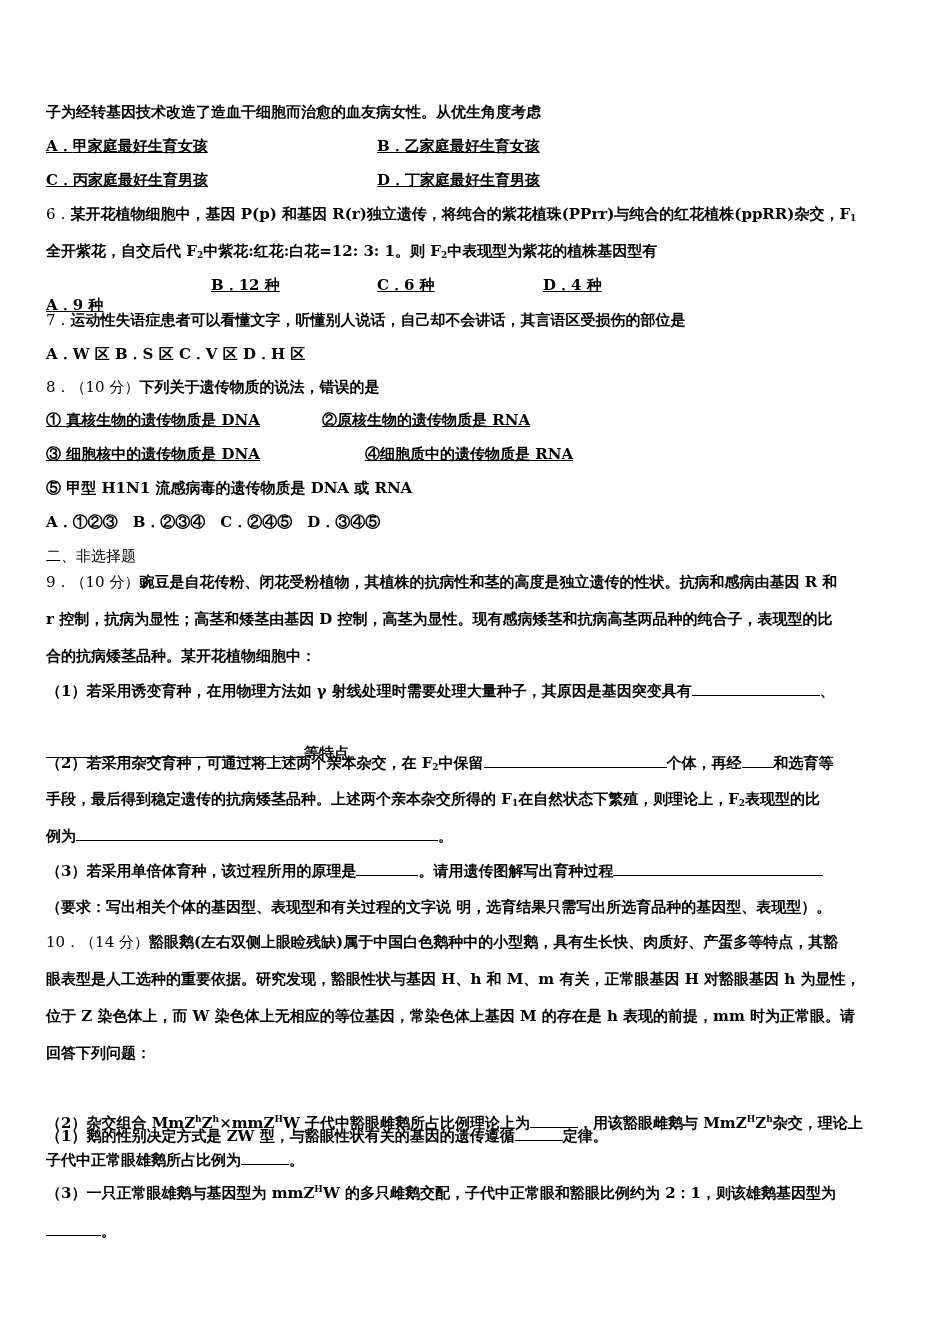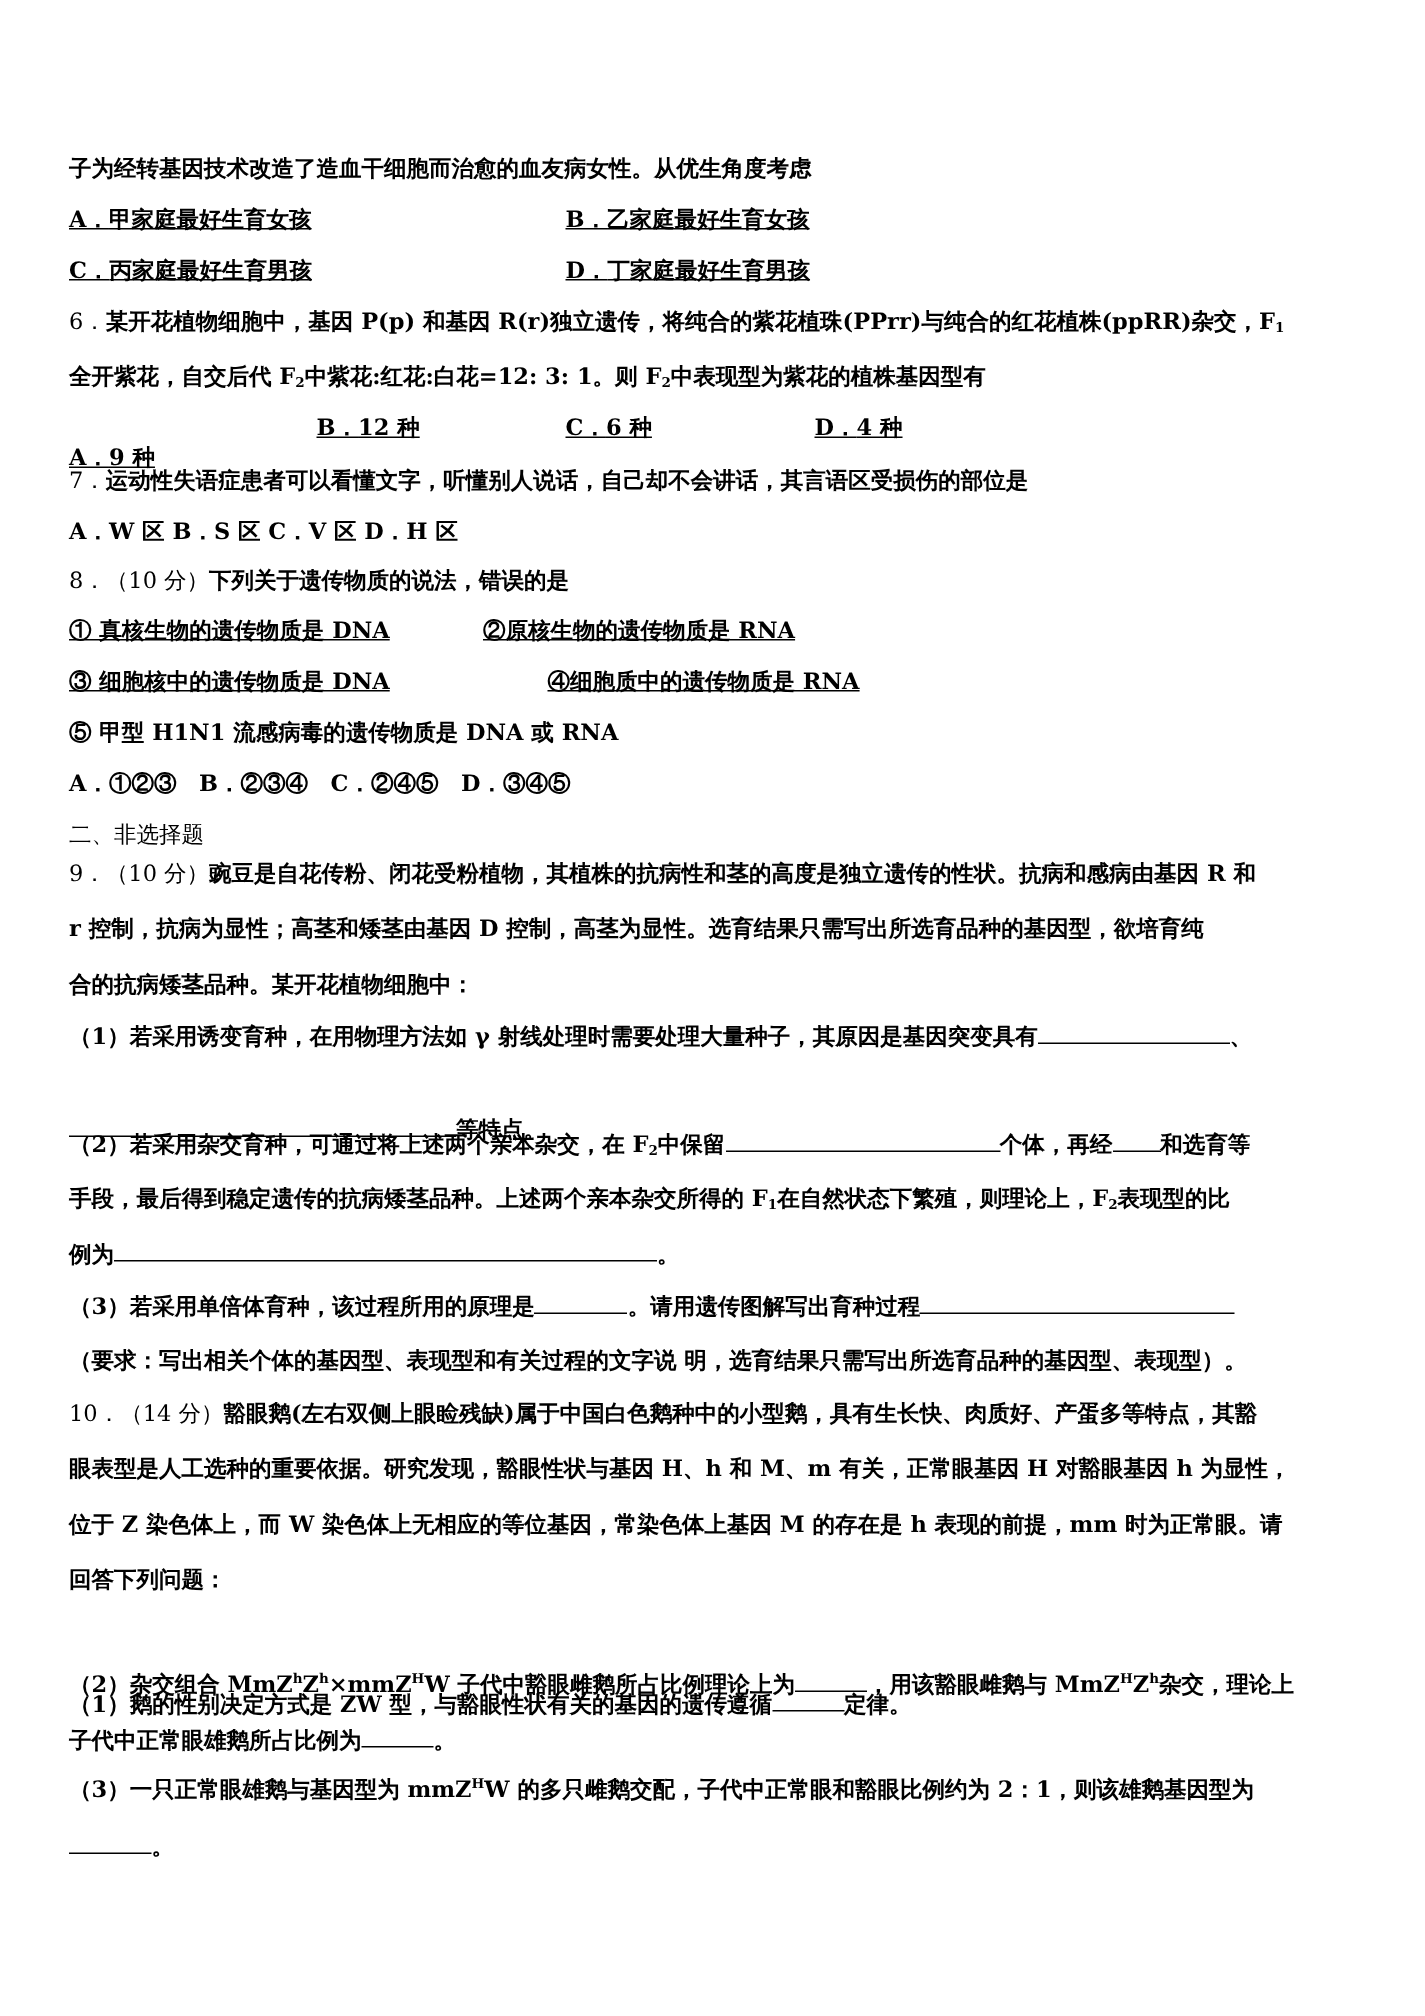--- a/index.html
+++ b/index.html
@@ -98,21 +98,21 @@
   </div>
 
   <div class="line" style="top:545px;">
     <span>二、非选择题</span>
   </div>
 
   <div class="line bold" style="top:571px;">
     <span class="normal">9．</span><span class="normal">（10 分）</span><span>豌豆是自花传粉、闭花受粉植物，其植株的抗病性和茎的高度是独立遗传的性状。抗病和感病由基因 R 和</span>
   </div>
   <div class="line bold" style="top:608px;">
-    <span>r 控制，抗病为显性；高茎和矮茎由基因 D 控制，高茎为显性。选育结果只需写出所选育品种的基因型，欲培育纯</span>
+    <span>r 控制，抗病为显性；高茎和矮茎由基因 D 控制，高茎为显性。现有感病矮茎和抗病高茎两品种的纯合子，表现型的比</span>
   </div>
   <div class="line bold" style="top:645px;">
     <span>合的抗病矮茎品种。某开花植物细胞中：</span>
   </div>
   <div class="line bold" style="top:679px;">
     <span>（1）若采用诱变育种，在用物理方法如 γ 射线处理时需要处理大量种子，其原因是基因突变具有</span><span class="blank" style="width:128px;"></span><span>、</span>
   </div>
   <div class="line bold" style="top:716px;margin-top:25px;">
     <span class="blank" style="width:258px;"></span><span>等特点。</span>
   </div>

